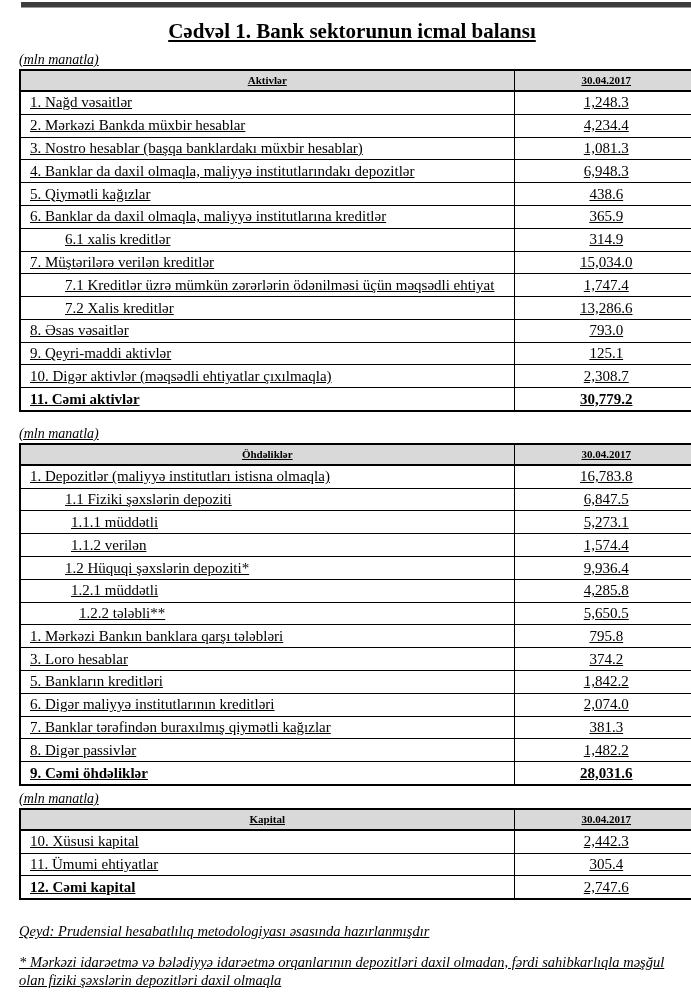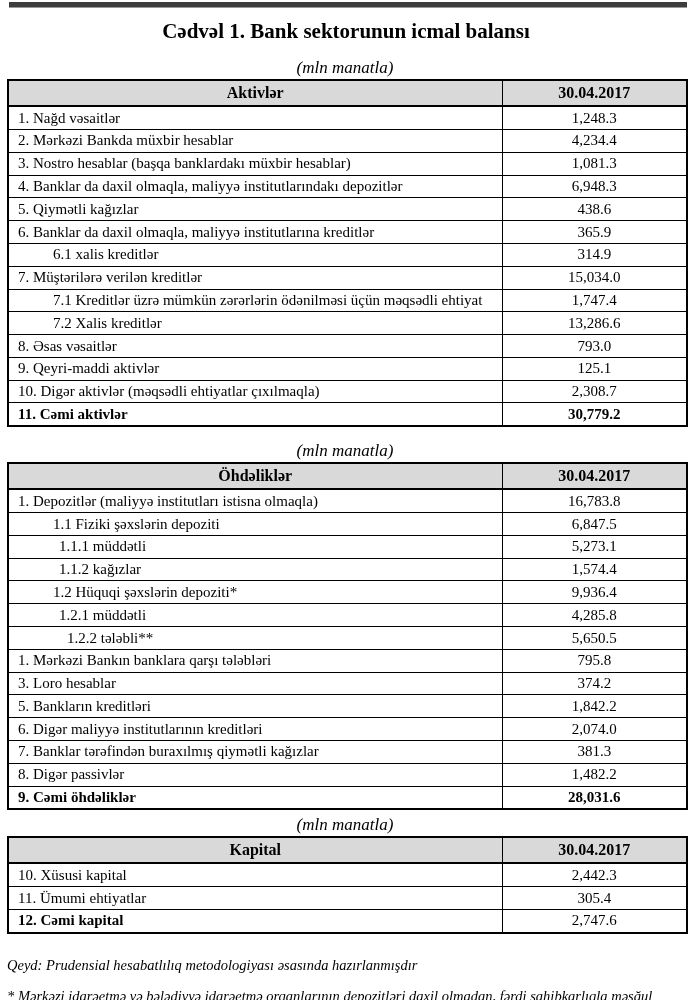--- a/index.html
+++ b/index.html
@@ -9,59 +9,60 @@
     color: #000000;
     font-family: "Liberation Serif", "DejaVu Serif", serif;
   }
   .page {
     position: relative;
     width: 691px;
     height: 1000px;
     background: #ffffff;
     overflow: hidden;
     box-sizing: border-box;
-    padding: 2px 6px 0 7px;
+    padding: 2px 6px 0 19px;
+    text-decoration: underline;
   }
   .top-rule {
     width: 678px;
     height: 5px;
     margin-left: 2px;
     background: #3d3d3d;
     border-bottom: 1px solid #9a9a9a;
   }
   .title {
     margin: 11px 0 2px 0;
     font-size: 21px;
     font-weight: bold;
     text-align: center;
     line-height: 1.2;
   }
   .unit-note {
-    text-align: center;
+    text-align: left;
     font-style: italic;
-    font-size: 17px;
+    font-size: 14px;
     line-height: 1.15;
     padding-right: 2px;
-    margin: 14px 0 1px 0;
+    margin: 8px 0 1px 0;
   }
   .tb2 .unit-note { margin-top: 14px; }
   .tb3 .unit-note { margin-top: 5px; }
   table.balance-table {
     border-collapse: collapse;
     width: 679px;
     table-layout: fixed;
     border: 2px solid #000;
   }
   col.col-label { width: 494px; }
   col.col-value { width: 185px; }
   table.balance-table th {
     background: #d9d9d9;
     border: 1px solid #000;
     border-bottom: 2px solid #000;
-    font-size: 16px;
+    font-size: 11px;
     font-weight: bold;
     text-align: center;
     padding: 3px 4px;
     line-height: 1.15;
   }
   table.balance-table td {
     border: 1px solid #000;
     font-size: 15px;
     line-height: 1.12;
     padding: 2.5px 6px;
@@ -186,21 +187,21 @@
           </tr>
           <tr>
             <td class="label-cell ind-1">1.1 Fiziki şəxslərin depoziti</td>
             <td class="value-cell">6,847.5</td>
           </tr>
           <tr>
             <td class="label-cell ind-2">1.1.1 müddətli</td>
             <td class="value-cell">5,273.1</td>
           </tr>
           <tr>
-            <td class="label-cell ind-2">1.1.2 kağızlar</td>
+            <td class="label-cell ind-2">1.1.2 verilən</td>
             <td class="value-cell">1,574.4</td>
           </tr>
           <tr>
             <td class="label-cell ind-1">1.2 Hüquqi şəxslərin depoziti*</td>
             <td class="value-cell">9,936.4</td>
           </tr>
           <tr>
             <td class="label-cell ind-2">1.2.1 müddətli</td>
             <td class="value-cell">4,285.8</td>
           </tr>

